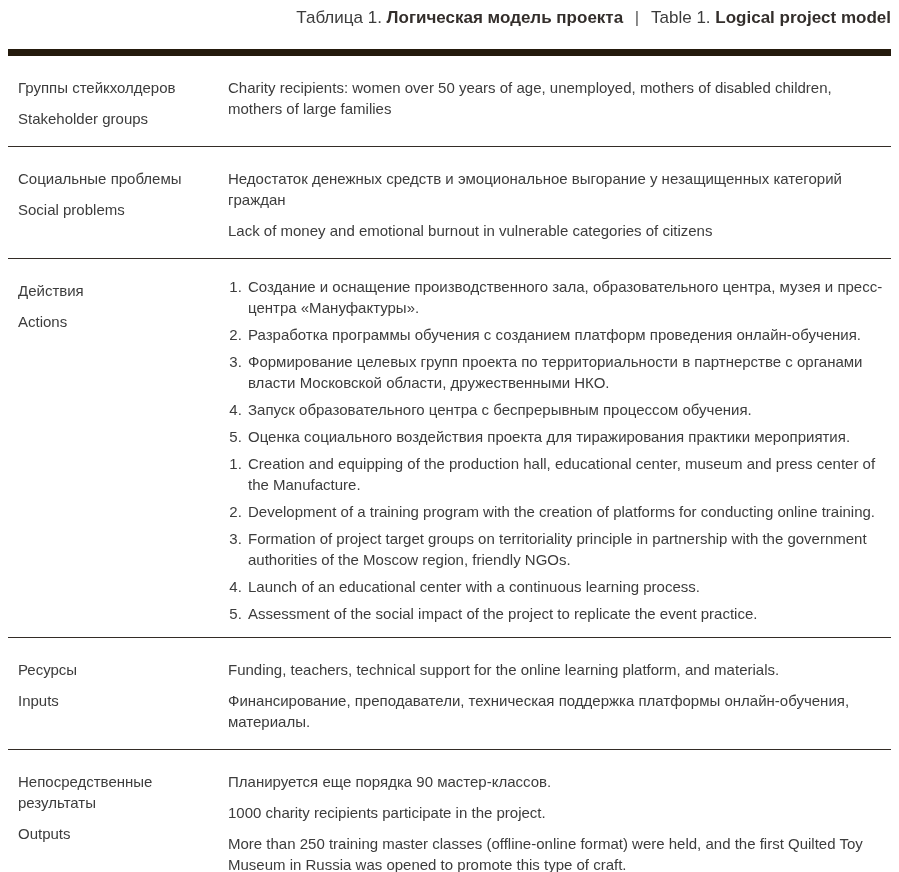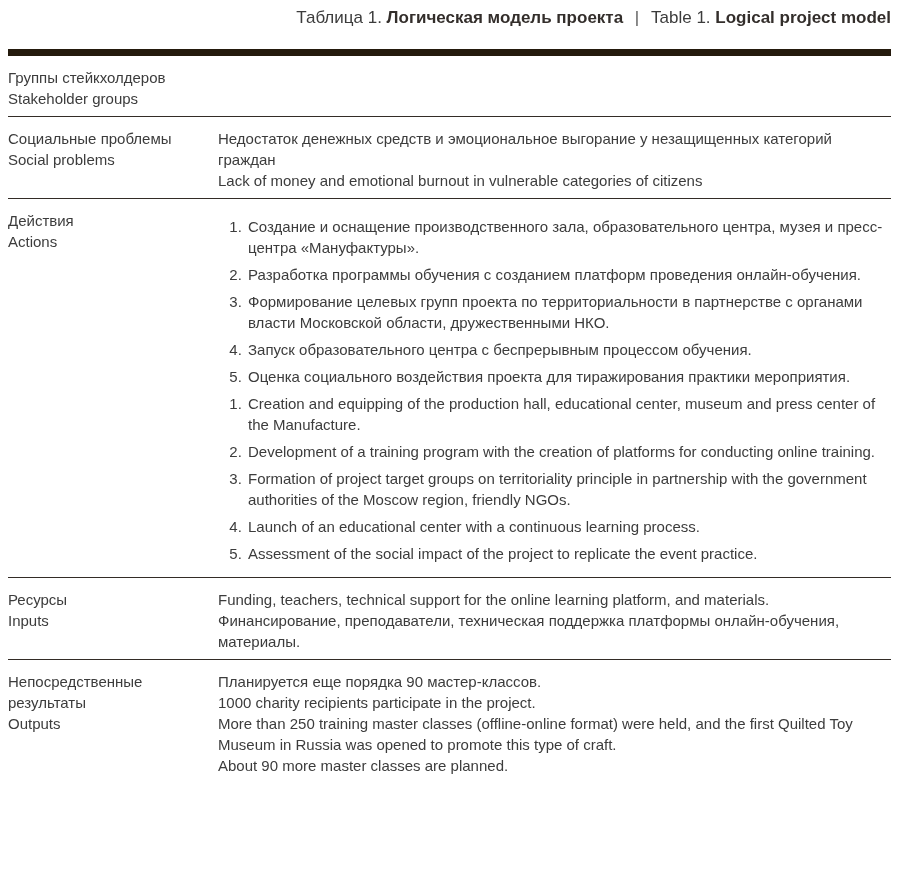--- a/index.html
+++ b/index.html
@@ -55,21 +55,21 @@
     flex: 0 0 210px;
     width: 210px;
     padding-right: 10px;
     box-sizing: border-box;
   }
   .lrow .content {
     flex: 1 1 auto;
     min-width: 0;
   }
   .content p, .label p {
-    margin: 0;
+    margin: 10px;
     padding: 0;
   }
   .content ol {
     margin: 0;
     padding: 0 0 0 22px;
     list-style: decimal outside;
   }
   .content ol li {
     margin: 6px;
     padding-left: 2px;
@@ -91,20 +91,21 @@
   <div class="thick-rule"></div>
 
   <div class="ltable">
 
     <div class="lrow">
       <div class="label">
         <p>Группы стейкхолдеров</p>
         <p>Stakeholder groups</p>
       </div>
       <div class="content">
+        <p>Charity recipients: women over 50 years of age, unemployed, mothers of disabled children, mothers of large families</p>
       </div>
     </div>
 
     <div class="lrow">
       <div class="label">
         <p>Социальные проблемы</p>
         <p>Social problems</p>
       </div>
       <div class="content">
         <p>Недостаток денежных средств и эмоциональное выгорание у незащищенных категорий граждан</p>

